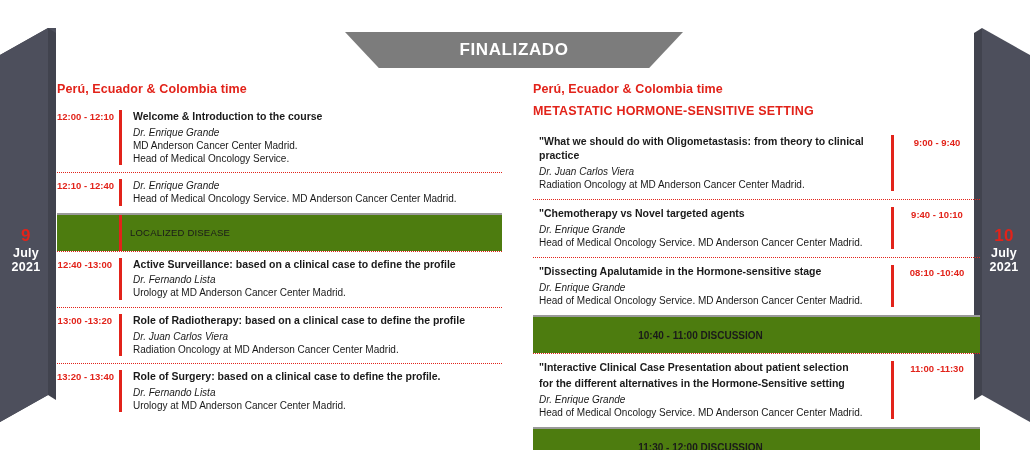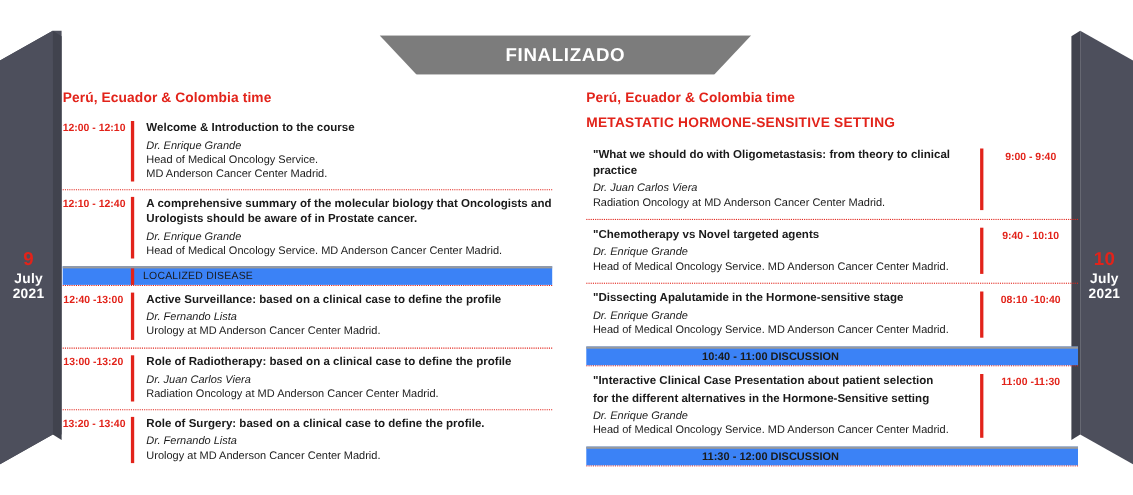--- a/index.html
+++ b/index.html
@@ -129,23 +129,23 @@
   .talk-aff{
     font-size:10px;
     color:#1a1a1a;
     line-height:1.32;
     margin:0;
   }
 
   
   .band{
     position:relative;
-    background:#3b82f6;
+    background:#4d7c0f;
     border-top:2px solid #9a9a9a;
-    height:17px;
+    height:38px;
     display:flex;
     align-items:center;
     box-sizing:border-box;
   }
   .band-label{
     font-size:9.5px;
     color:#1a1a1a;
     letter-spacing:.2px;
     padding-left:73px;
   }
@@ -238,29 +238,28 @@
 
   <div class="col" id="col-left">
     <div class="col-time-heading">Perú, Ecuador &amp; Colombia time</div>
     <div id="left-rows">
         <div class="lrow">
           <div class="ltime">12:00 - 12:10</div>
           <div class="lbar"></div>
           <div class="lbody">
             <div class="talk-title">Welcome &amp; Introduction to the course</div>
             <div class="talk-speaker">Dr. Enrique Grande</div>
+            <div class="talk-aff">MD Anderson Cancer Center Madrid.</div>
             <div class="talk-aff">Head of Medical Oncology Service.</div>
-            <div class="talk-aff">MD Anderson Cancer Center Madrid.</div>
           </div>
         </div>
         <div class="lrow dotted-top">
           <div class="ltime">12:10 - 12:40</div>
           <div class="lbar"></div>
           <div class="lbody">
-            <div class="talk-title">A comprehensive summary of the molecular biology that Oncologists and Urologists should be aware of in Prostate cancer.</div>
             <div class="talk-speaker">Dr. Enrique Grande</div>
             <div class="talk-aff">Head of Medical Oncology Service. MD Anderson Cancer Center Madrid.</div>
           </div>
         </div>
         <div class="band">
           <div class="band-rail"></div>
           <div class="band-label">LOCALIZED DISEASE</div>
         </div>
         <div class="dotted-line"></div>
         <div class="lrow">

